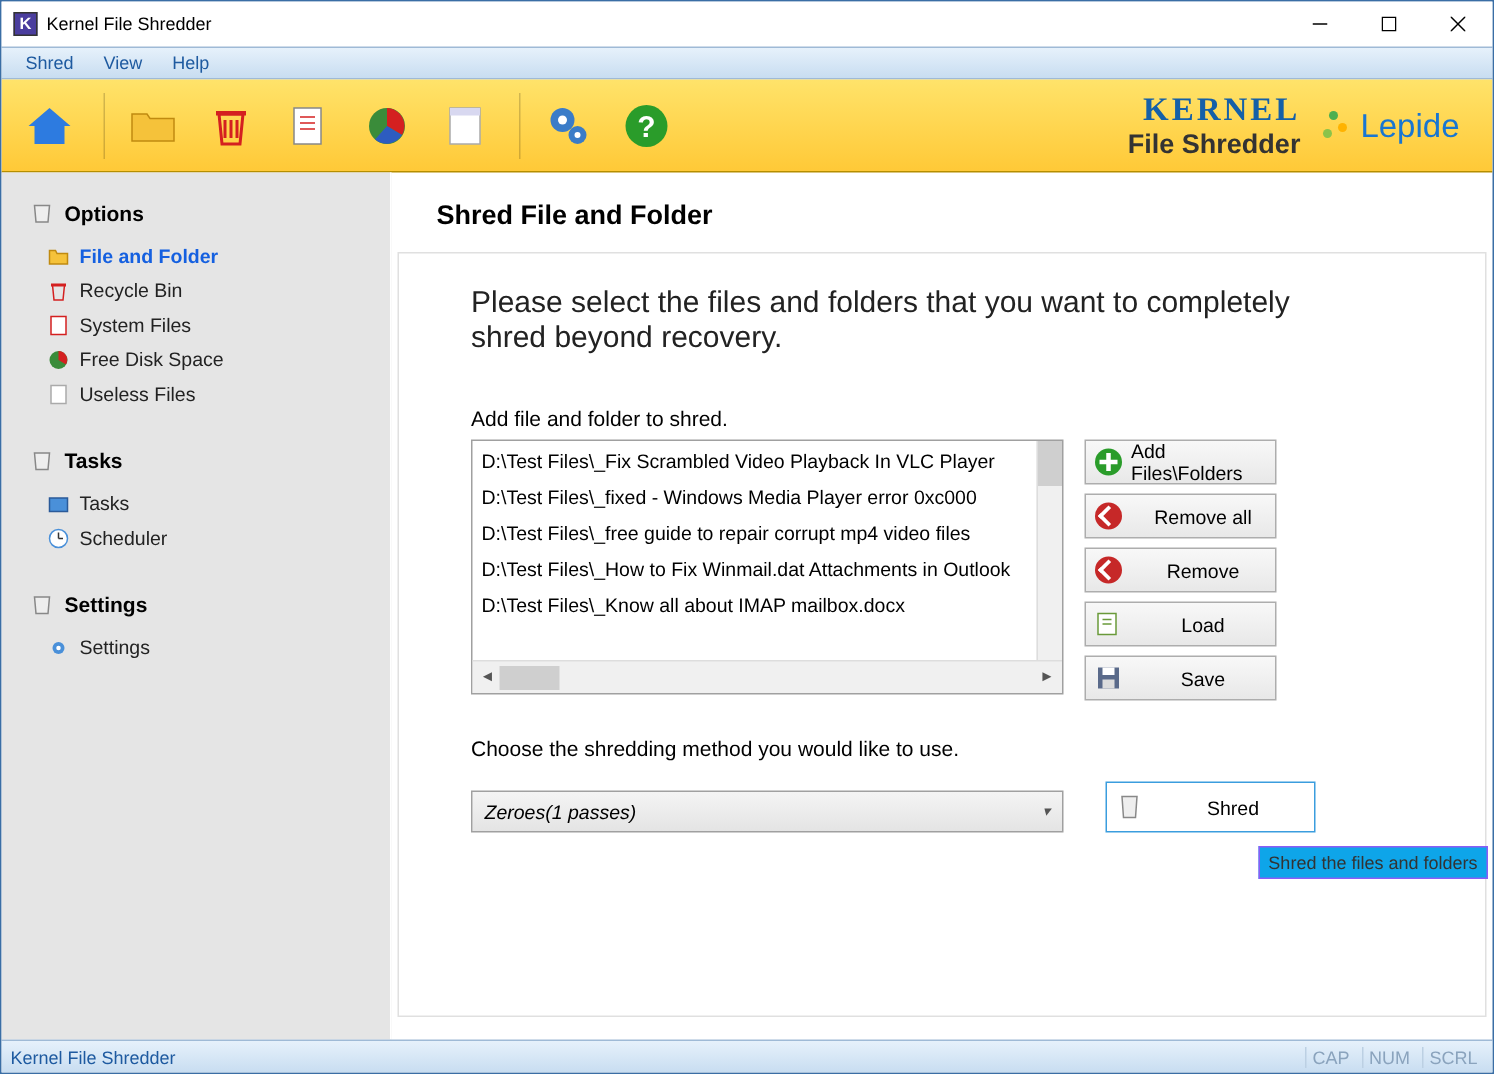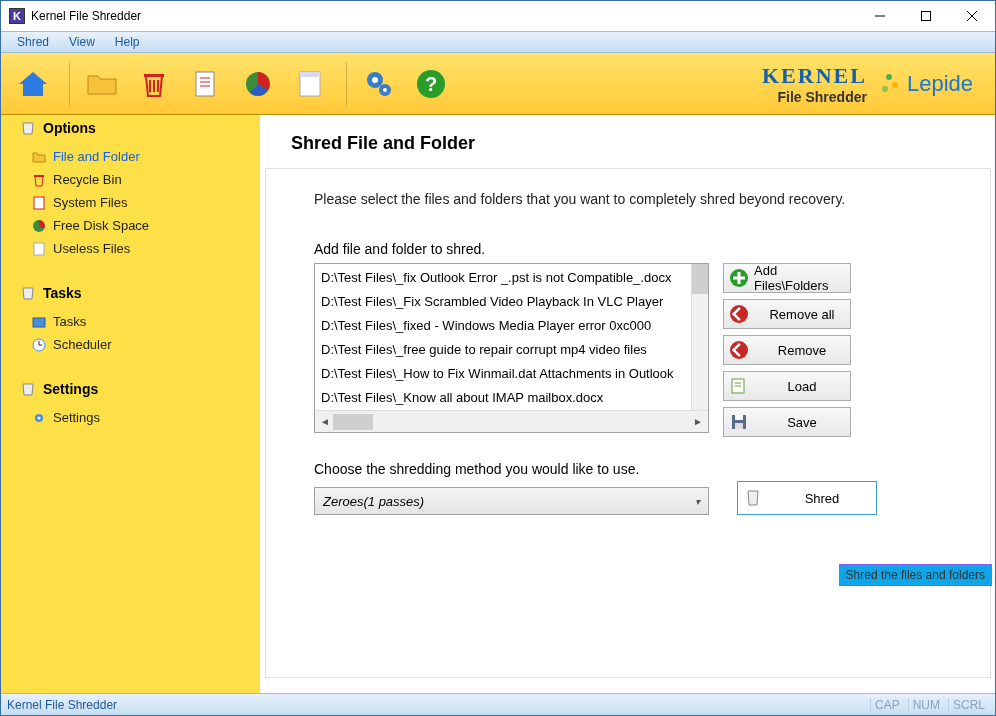--- a/index.html
+++ b/index.html
@@ -13,36 +13,36 @@
 .titlebar .controls div { width: 46px; height: 30px; display: flex; align-items: center; justify-content: center; font-size: 14px; }
 
 .menubar { height: 22px; background: linear-gradient(#e6f1fb, #c8ddf1); border-top: 1px solid #9fbad6; border-bottom: 1px solid #9fbad6; display: flex; align-items: center; padding-left: 6px; }
 .menubar span { color: #1e5aa0; font-size: 12px; padding: 2px 10px; cursor: default; }
 
 .toolbar { height: 62px; background: linear-gradient(#ffe36a, #ffc937); display: flex; align-items: center; padding: 0 8px; border-bottom: 1px solid #b58e00; }
 .toolbar .tb-btn { width: 48px; height: 48px; display: flex; align-items: center; justify-content: center; margin-right: 4px; }
 .toolbar .sep { width: 1px; height: 44px; background: rgba(0,0,0,0.18); margin: 0 8px; }
 .toolbar .brand { margin-left: auto; text-align: right; padding-right: 12px; }
 .toolbar .brand .k { color: #1560a8; font-weight: bold; font-size: 22px; letter-spacing: 2px; font-family: Georgia, serif; }
-.toolbar .brand .sub { color: #333; font-weight: bold; font-size: 14px; }
+.toolbar .brand .sub { color: #333; font-weight: bold; font-size: 18px; }
 .toolbar .lepide { color: #1976d2; font-size: 22px; font-weight: 300; padding-right: 14px; display: flex; align-items: center; gap: 6px; }
 
 .content { display: flex; height: 578px; }
-.sidebar { width: 260px; padding: 4px 10px 10px 18px; background: #fde047; border-right: 1px solid #fff; }
+.sidebar { width: 260px; padding: 18px 10px 10px 18px; background: #e5e5e5; border-right: 1px solid #fff; }
 .side-group-title { font-weight: bold; font-size: 14px; color: #000; margin-bottom: 8px; display: flex; align-items: center; gap: 6px; }
 .side-group-title .icon { width: 18px; height: 18px; display: inline-flex; align-items: center; justify-content: center; }
 .side-item { font-size: 13px; color: #222; padding: 4px 0 4px 34px; display: flex; align-items: center; gap: 8px; cursor: default; position: relative; }
-.side-item.active { color: #1560e0; }
+.side-item.active { color: #1560e0; font-weight: bold; }
 .side-item .icon { position: absolute; left: 12px; width: 16px; height: 16px; display: inline-flex; align-items: center; justify-content: center; }
 .side-group { margin-bottom: 24px; }
 
 .main { flex: 1; padding: 18px 0 0 0; }
 .main h2 { font-size: 18px; font-weight: bold; margin: 0 0 14px 30px; }
 .panel { border: 1px solid #e0e0e0; margin: 0 4px 0 4px; padding: 22px 18px 20px 48px; height: 510px; position: relative; }
-.panel .intro { font-size: 14px; color: #222; margin-bottom: 34px; max-width: 580px; }
+.panel .intro { font-size: 20px; color: #222; margin-bottom: 34px; max-width: 580px; }
 .panel .label { font-size: 14px; margin-bottom: 6px; }
 
 .list-area { display: flex; gap: 14px; margin-bottom: 24px; }
 .listbox { width: 395px; height: 170px; border: 1px solid #a0a0a0; background: #fff; position: relative; overflow: hidden; }
 .listbox .items { height: 146px; overflow: hidden; padding: 2px 0 0 6px; }
 .listbox .items div { font-size: 13px; white-space: nowrap; line-height: 24px; color: #000; }
 .listbox .vscroll { position: absolute; right: 0; top: 0; width: 17px; height: 146px; background: #f0f0f0; border-left: 1px solid #ddd; }
 .listbox .vscroll .thumb { position: absolute; top: 0; left: 0; right: 0; height: 30px; background: #cfcfcf; }
 .listbox .hscroll { position: absolute; bottom: 0; left: 0; right: 0; height: 22px; background: #f0f0f0; border-top: 1px solid #ddd; display: flex; align-items: center; }
 .listbox .hscroll .thumb { height: 16px; width: 40px; background: #cfcfcf; margin-left: 18px; }
@@ -50,21 +50,21 @@
 .listbox .hscroll .arrow.left { left: 2px; }
 .listbox .hscroll .arrow.right { right: 2px; }
 
 .buttons { display: flex; flex-direction: column; gap: 6px; width: 128px; }
 .btn { height: 30px; border: 1px solid #adadad; background: linear-gradient(#f8f8f8,#e8e8e8); display: flex; align-items: center; font-size: 13px; cursor: default; padding-left: 4px; }
 .btn .icon { width: 22px; height: 22px; margin-right: 4px; display: inline-flex; align-items: center; justify-content: center; flex-shrink: 0; }
 .btn .lbl { flex: 1; text-align: center; }
 .btn.add .lbl { text-align: left; }
 
 .method-row { display: flex; align-items: flex-end; gap: 28px; }
-.method-col .label { margin-bottom: 10px; }
+.method-col .label { margin-bottom: 20px; }
 .dropdown { width: 395px; height: 28px; border: 1px solid #a0a0a0; background: linear-gradient(#f4f4f4,#e4e4e4); display: flex; align-items: center; padding: 0 8px; font-size: 13px; position: relative; font-style: italic; }
 .dropdown .arrow { position: absolute; right: 8px; font-size: 10px; color: #555; }
 .btn.shred { width: 140px; height: 34px; border: 1px solid #3b9dde; background: #fff; }
 .btn.shred .lbl { color: #000; }
 
 .tooltip { position: absolute; right: -2px; top: 395px; background: #0ea5e9; border: 1px solid #8b5cf6; padding: 3px 6px; font-size: 12px; color: #333; white-space: nowrap; overflow: hidden; max-width: 168px; }
 
 .statusbar { position: absolute; bottom: 0; left: 0; right: 0; height: 22px; background: linear-gradient(#e6f1fb,#c8ddf1); border-top: 1px solid #9fbad6; display: flex; align-items: center; font-size: 12px; color: #1e5aa0; padding: 0 6px; }
 .statusbar .right { margin-left: auto; display: flex; gap: 4px; color: #8aa3bd; }
 .statusbar .right span { border-left: 1px solid #bcd0e3; padding: 0 4px; }
@@ -280,21 +280,20 @@
   </div>
 
   <div class="main">
     <h2>Shred File and Folder</h2>
     <div class="panel">
       <div class="intro">Please select the files and folders that you want to completely shred beyond recovery.</div>
       <div class="label">Add file and folder to shred.</div>
       <div class="list-area">
         <div class="listbox">
           <div class="items">
-            <div>D:\Test Files\_fix Outlook Error _.pst is not Compatible_.docx</div>
             <div>D:\Test Files\_Fix Scrambled Video Playback In VLC Player</div>
             <div>D:\Test Files\_fixed - Windows Media Player error 0xc000</div>
             <div>D:\Test Files\_free guide to repair corrupt mp4 video files</div>
             <div>D:\Test Files\_How to Fix Winmail.dat Attachments in Outlook</div>
             <div>D:\Test Files\_Know all about IMAP mailbox.docx</div>
           </div>
           <div class="vscroll">
               <div class="thumb"></div>
             </div>
           <div class="hscroll">

